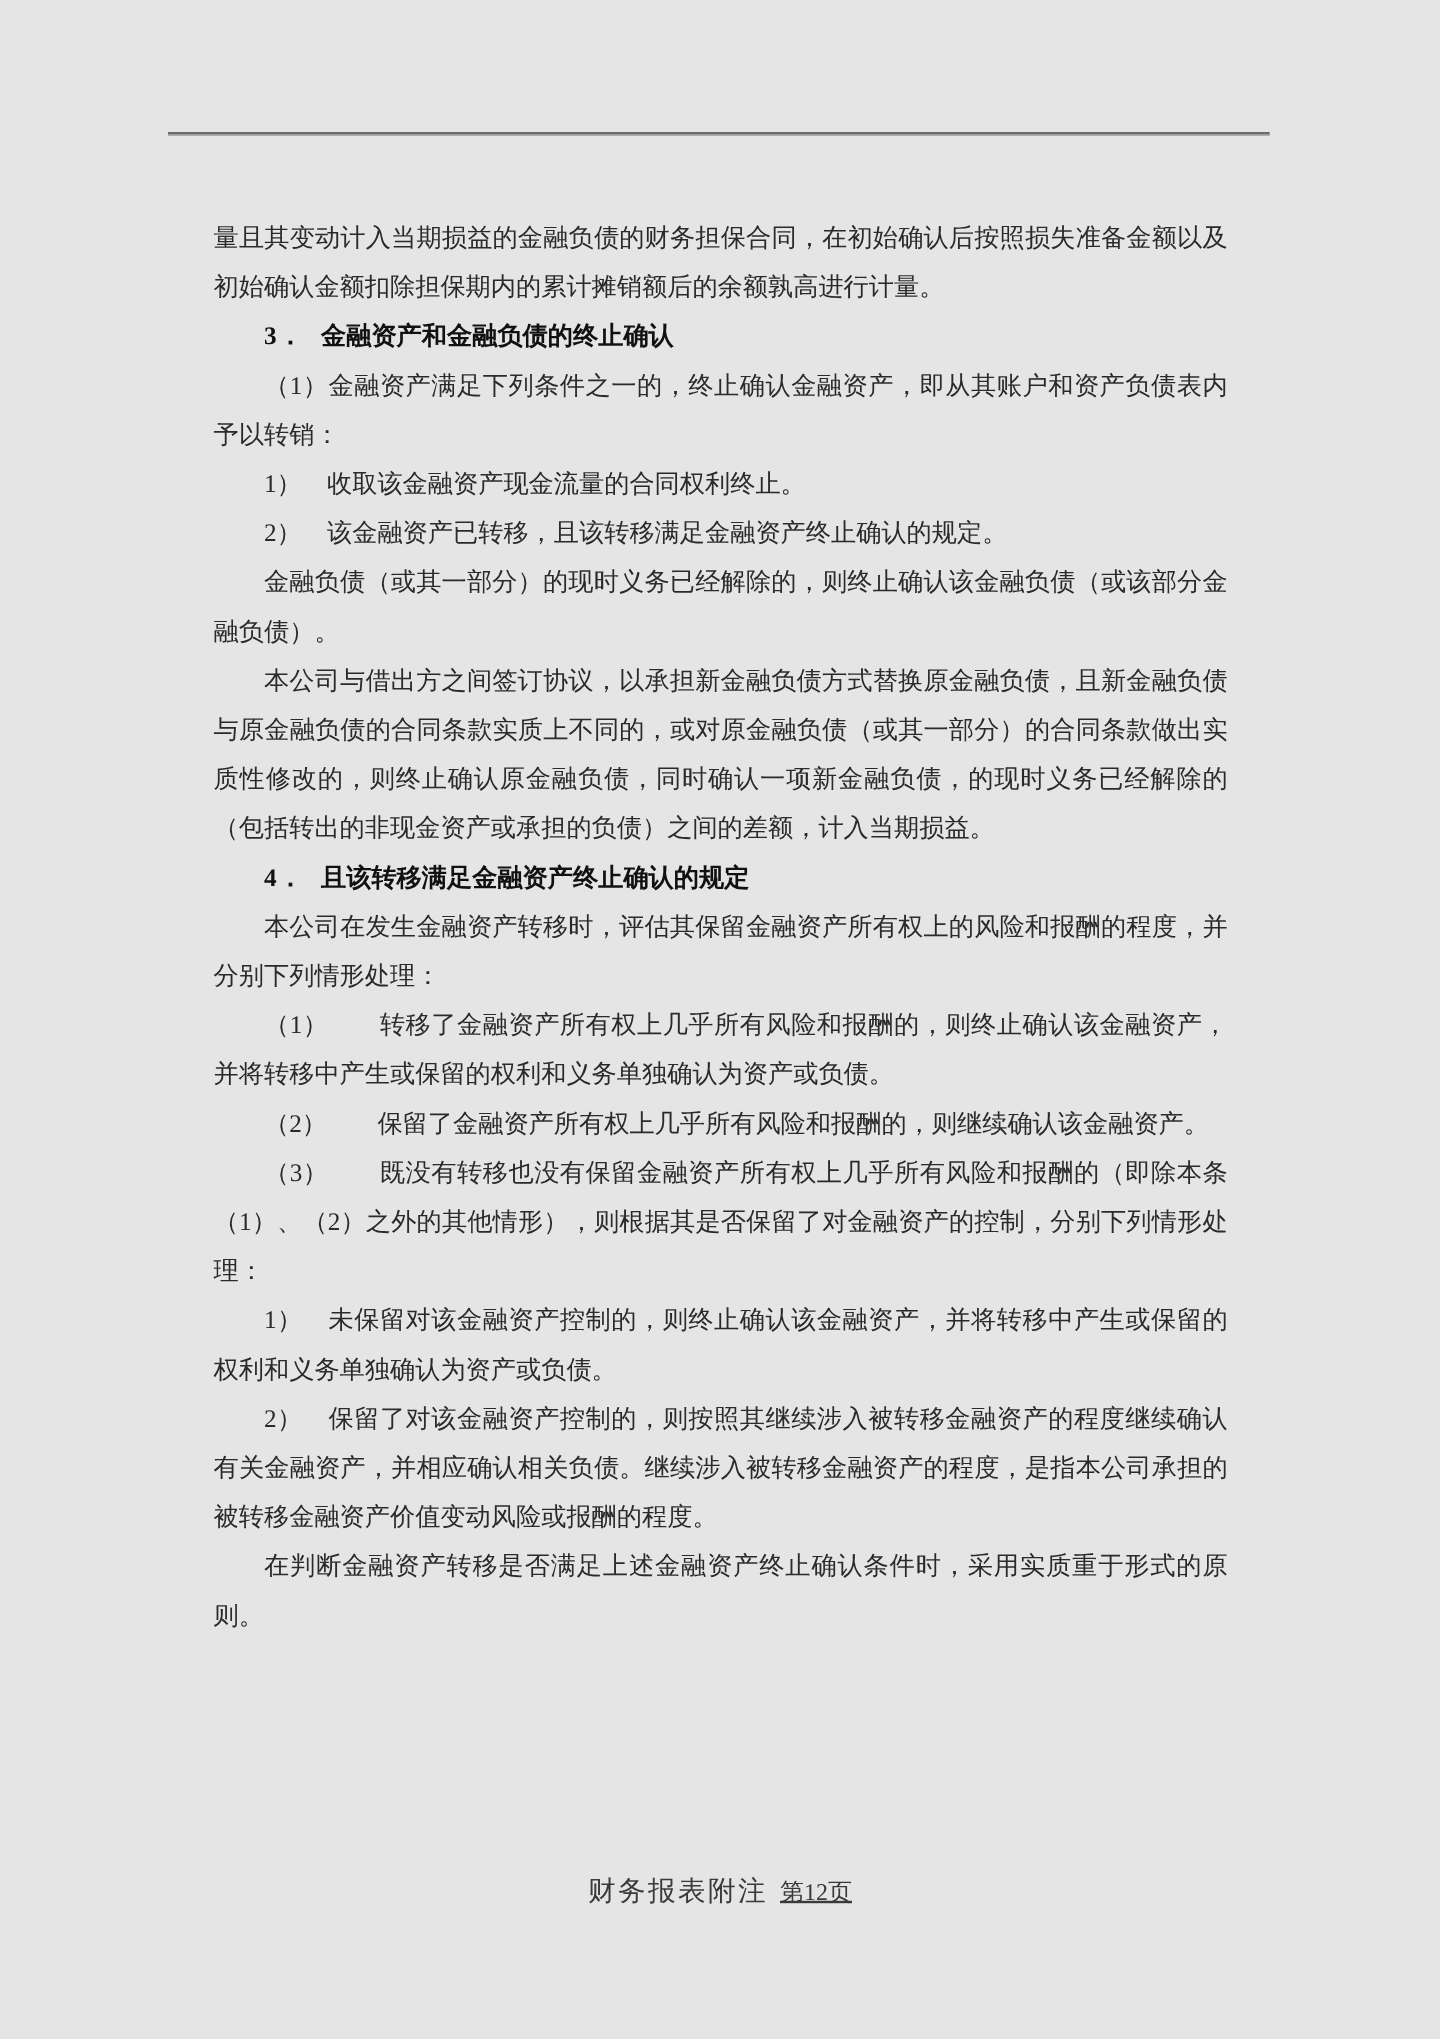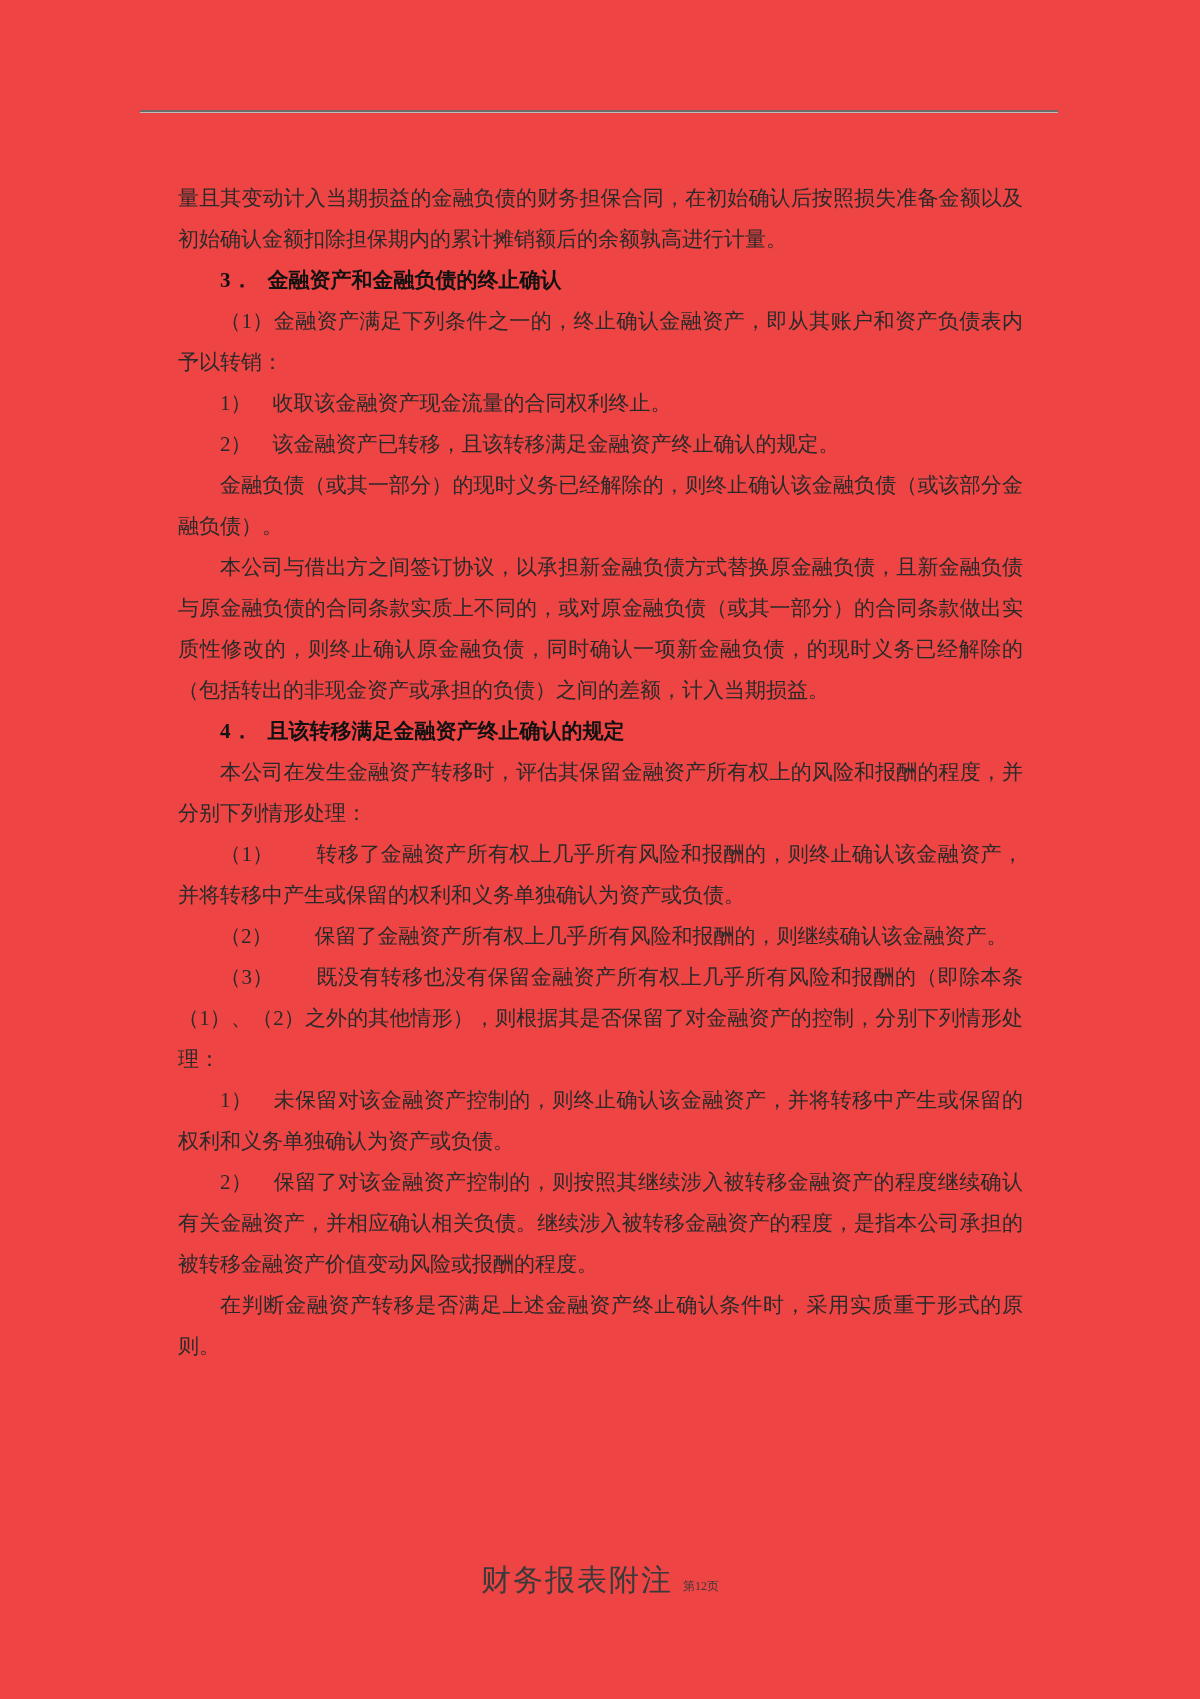--- a/index.html
+++ b/index.html
@@ -11,21 +11,21 @@
     height: 1699px;
     position: relative;
     background: #ffffff;
     font-family: "Liberation Serif", "DejaVu Serif", serif;
     color: #222222;
     overflow: hidden;
   }
   .page {
     position: absolute;
     inset: 0;
-    background: #ef4444;
+    background: #e5e5e5;
   }
   .header-rule {
     position: absolute;
     left: 140px;
     top: 110px;
     width: 918px;
     height: 2px;
     background: #6b6b6b;
     border-bottom: 1px solid #bdbdbd;
   }
@@ -60,26 +60,27 @@
   .footer {
     position: absolute;
     left: 0;
     top: 1560px;
     width: 1200px;
     text-align: center;
     color: #3a3a3a;
     white-space: nowrap;
   }
   .footer .footer-title {
-    font-size: 30px;
+    font-size: 23px;
     letter-spacing: 2px;
   }
   .footer .footer-page {
-    font-size: 12px;
+    font-size: 20px;
     margin-left: 10px;
+    text-decoration: underline;
   }
 </style>
 </head>
 <body>
 
 <div class="page">
 
   <div class="header-rule"></div>
 
   <div class="content" id="content">

